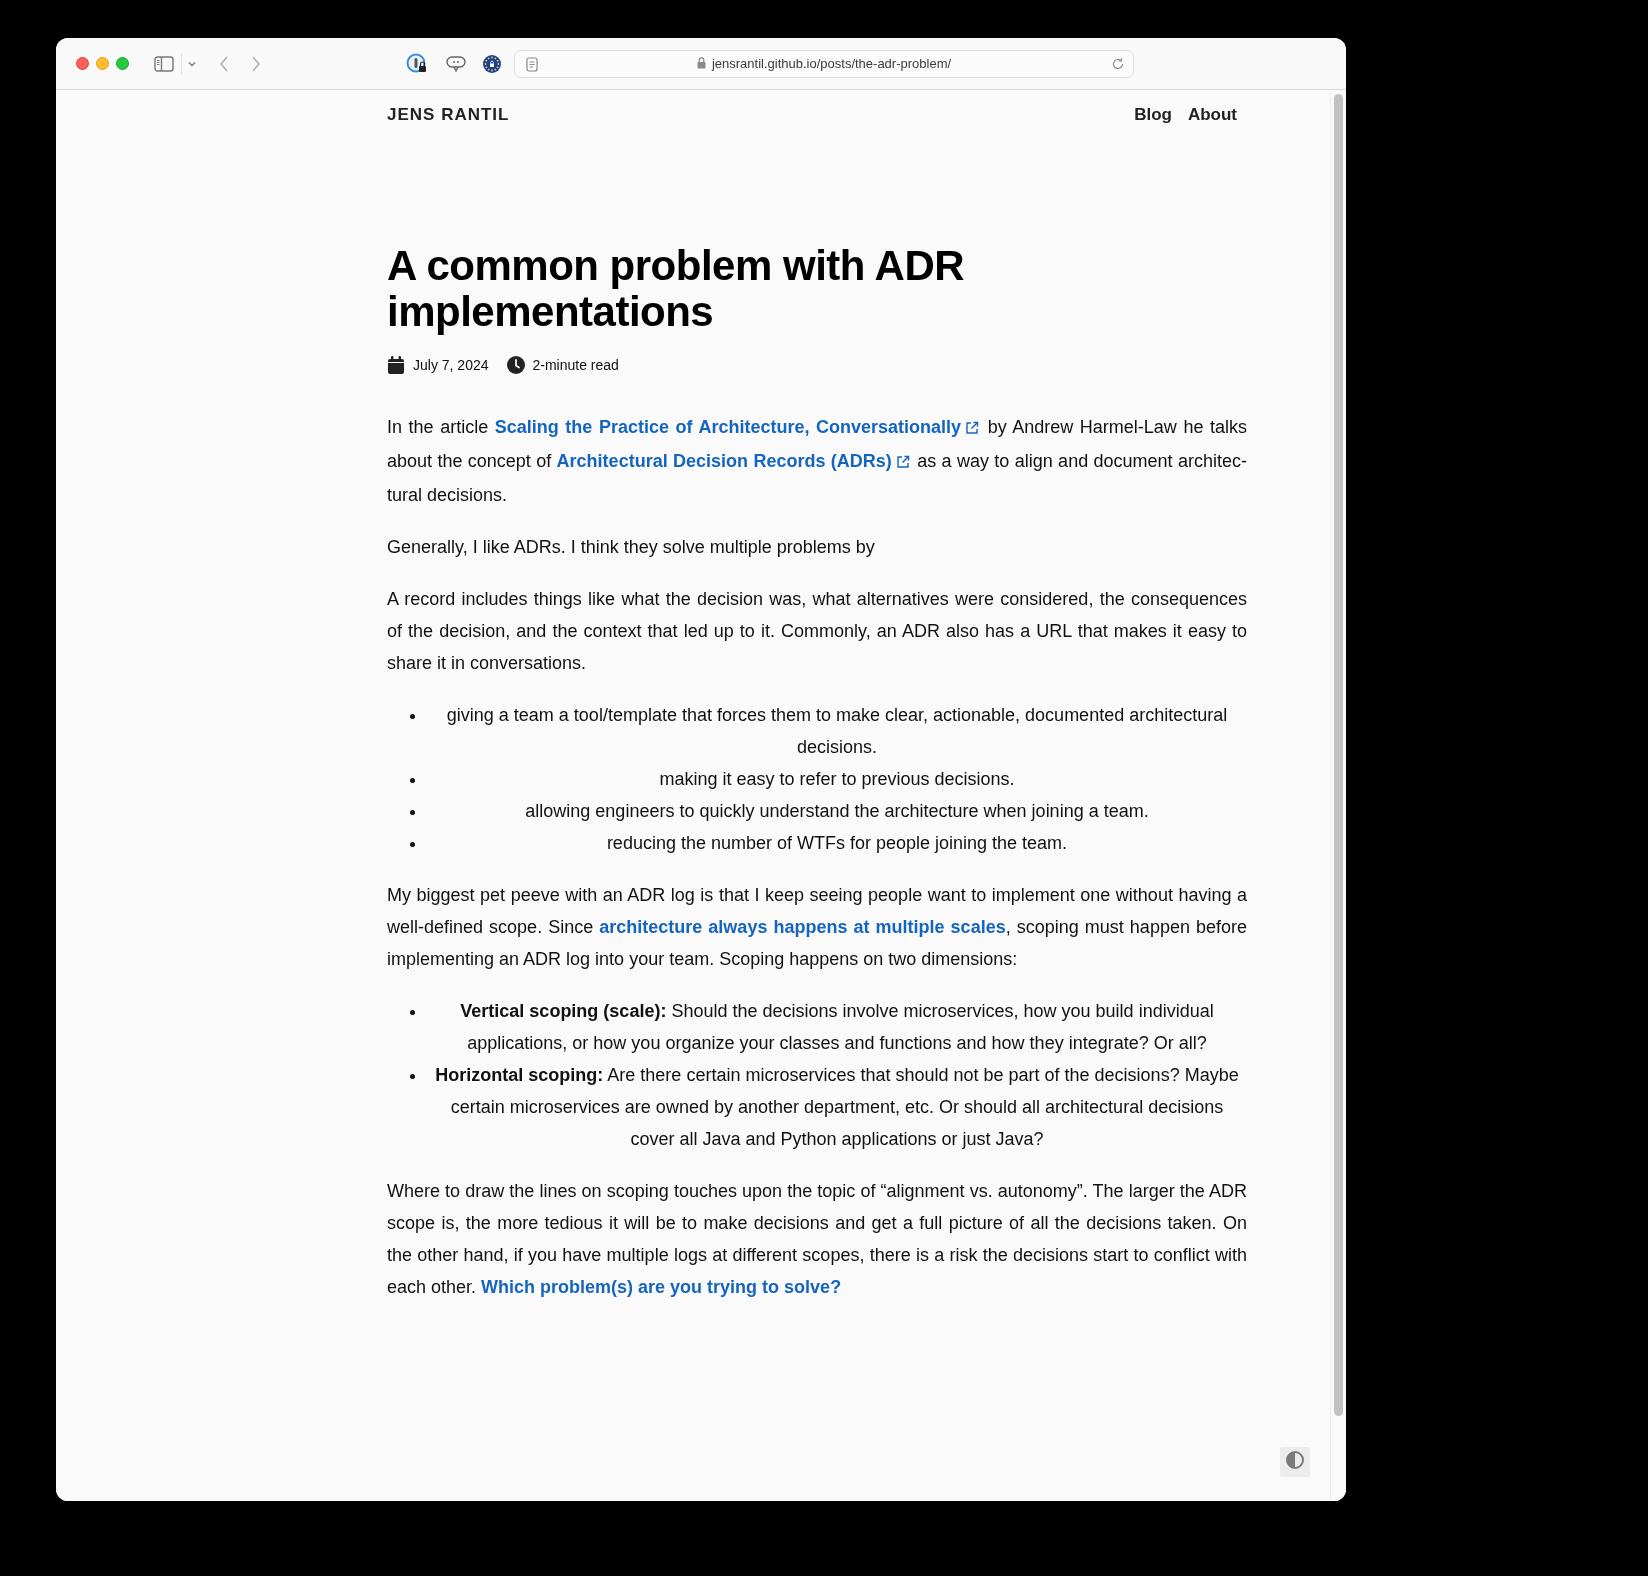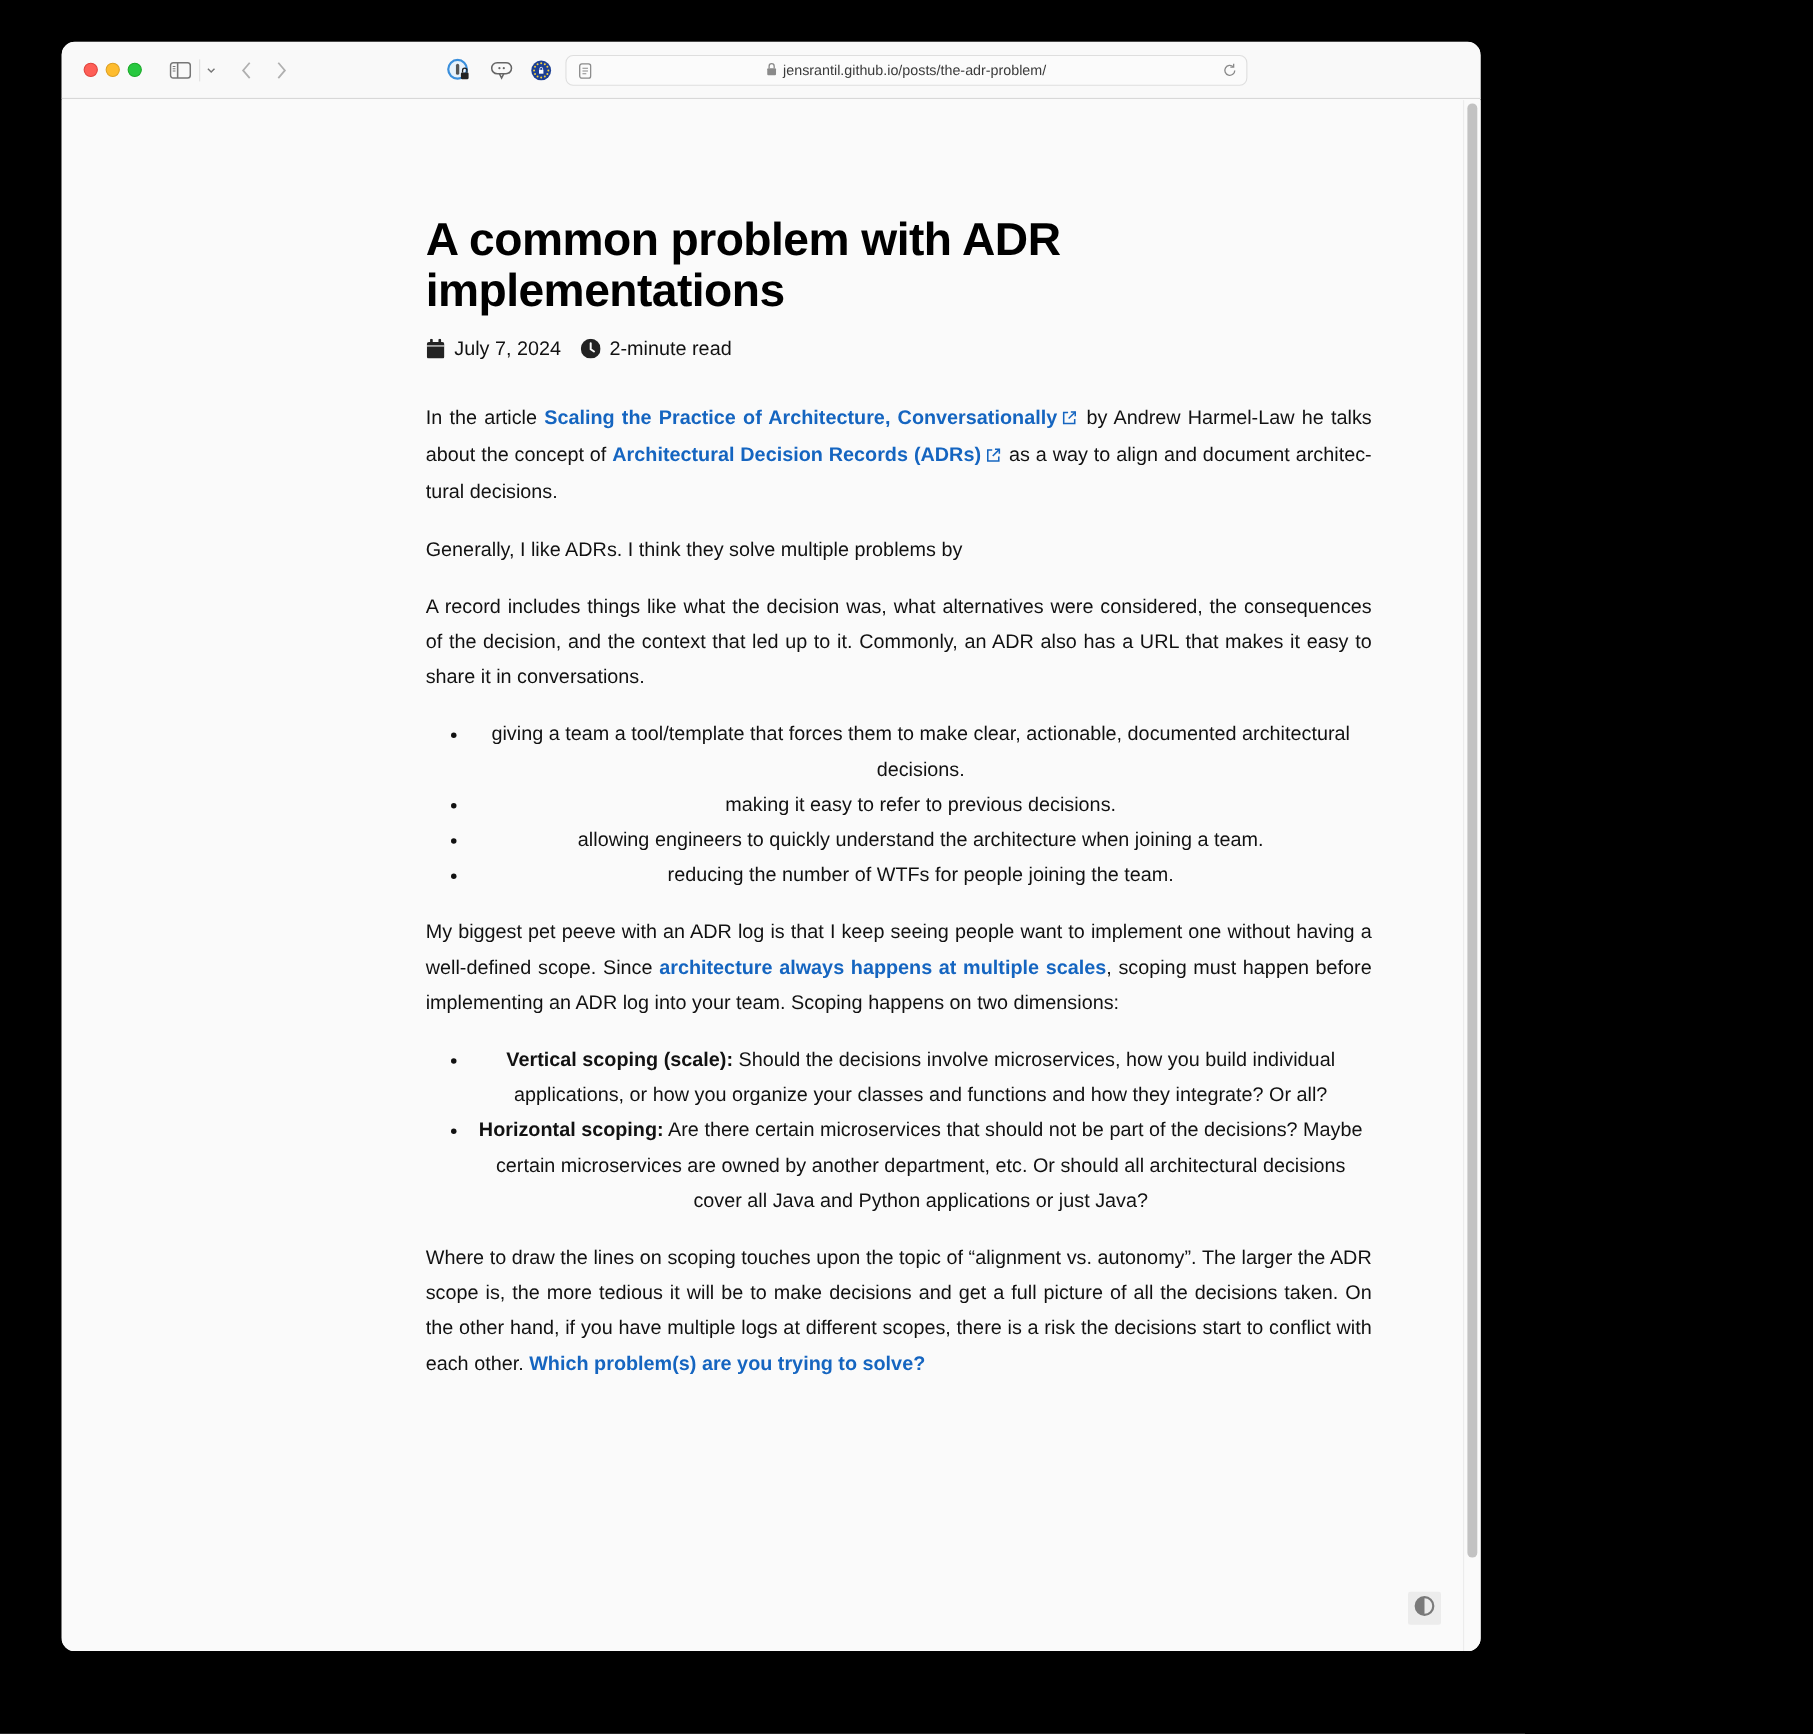--- a/index.html
+++ b/index.html
@@ -42,21 +42,21 @@
     position: absolute; left: 0; top: 14px; font-size: 17px; font-weight: bold;
     letter-spacing: 1px; color: #222;
   }
   .nav { position: absolute; right: 10px; top: 14px; display: flex; gap: 16px; }
   .nav a { font-size: 17px; font-weight: bold; color: #222; text-decoration: none; }
 
   h1.post-title {
     margin-top: 104px; font-size: 42px; line-height: 46px; font-weight: bold;
     color: #000; letter-spacing: -0.5px; width: 620px;
   }
-  .meta { margin-top: 18px; display: flex; align-items: center; font-size: 18px; color: #111; height: 24px; }
+  .meta { margin-top: 18px; display: flex; align-items: center; font-size: 14px; color: #111; height: 24px; }
   .meta .ico { display: inline-flex; width: 18px; height: 20px; align-items: center; justify-content: center; margin-right: 8px; }
   .meta .item { display: inline-flex; align-items: center; margin-right: 18px; }
 
   .body-text { margin-top: 34px; font-size: 18px; line-height: 32px; color: #111; text-align: justify; }
   .body-text p { margin-bottom: 20px; }
   .body-text a { color: #1565c0; text-decoration: none; font-weight: bold; }
   .ext-icon { display: inline-block; vertical-align: -2px; margin: 0 2px 0 4px; }
   .body-text ul { margin: 0 0 20px 40px; text-align: center; }
   .body-text li { padding-left: 0; }
   h2.section {
@@ -182,20 +182,27 @@
     <div class="tb-icon" style="left:1497px;width:22px;">
       <svg width="18" height="18" viewBox="0 0 18 18">
           <rect x="5" y="5" width="11" height="11" rx="2" fill="none" stroke="#777" stroke-width="1.4"></rect>
           <path d="M3 12 V4 a2 2 0 0 1 2 -2 h7" fill="none" stroke="#777" stroke-width="1.4"></path>
         </svg>
     </div>
   </div>
 
   <div class="content-area">
     <div class="page">
+      <div class="site-header">
+        <a class="site-title">JENS RANTIL</a>
+        <nav class="nav">
+          <a href="#">Blog</a>
+          <a href="#">About</a>
+        </nav>
+      </div>
 
       <h1 class="post-title">A common problem with ADR implementations</h1>
 
       <div class="meta">
         <span class="item">
           <span class="ico">
             <svg width="16" height="18" viewBox="0 0 16 18">
                 <rect x="0" y="3" width="16" height="15" rx="2" fill="#222"></rect>
                 <rect x="3" y="0" width="2.4" height="4.5" rx="1" fill="#222"></rect>
                 <rect x="10.6" y="0" width="2.4" height="4.5" rx="1" fill="#222"></rect>

